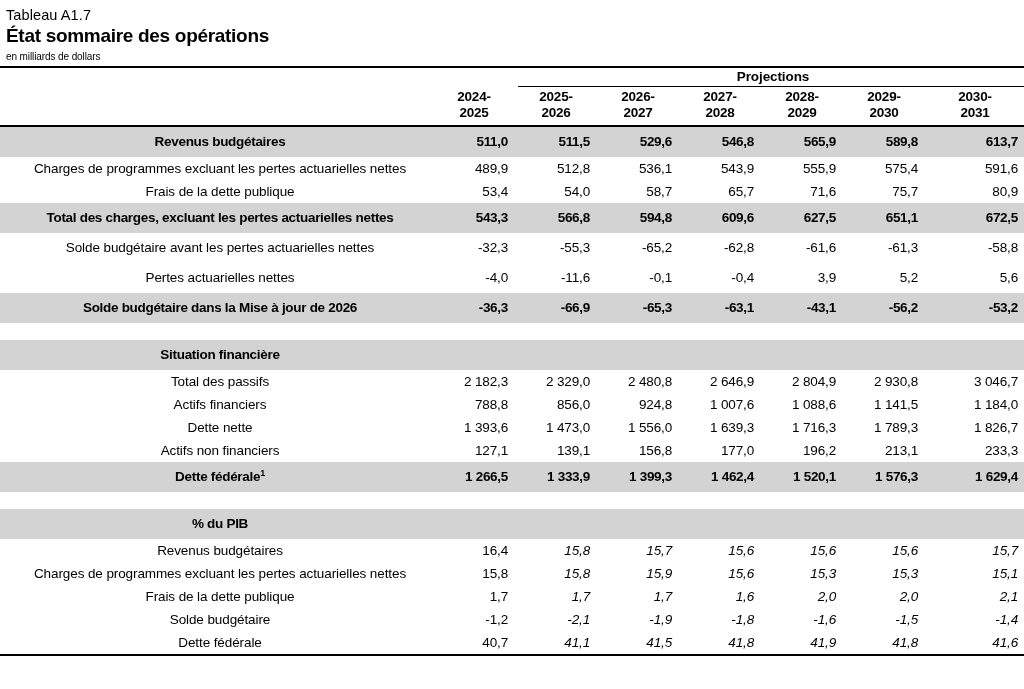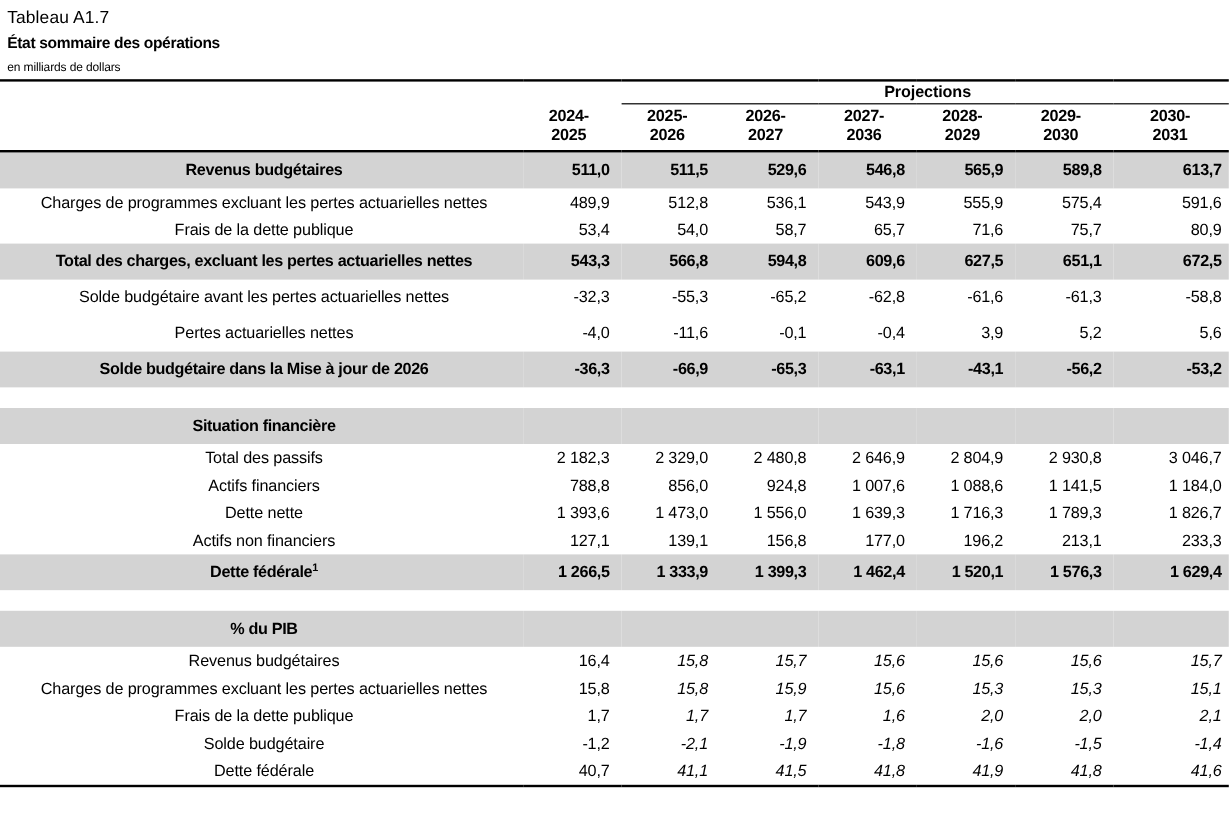--- a/index.html
+++ b/index.html
@@ -27,21 +27,21 @@
   .titleblock {
     padding: 6px 0 0 6px;
   }
   .tbl-number {
     font-size: 14.5px;
     line-height: 19px;
     font-weight: 400;
     letter-spacing: 0.1px;
   }
   .tbl-title {
-    font-size: 13px;
+    font-size: 19px;
     line-height: 22px;
     font-weight: 700;
     letter-spacing: -0.3px;
   }
   .tbl-units {
     font-size: 10px;
     line-height: 19px;
     font-weight: 400;
     letter-spacing: -0.1px;
   }
@@ -189,21 +189,21 @@
         <th class="yr">
           <span>2025-</span><br>
           <span>2026</span>
         </th>
         <th class="yr">
           <span>2026-</span><br>
           <span>2027</span>
         </th>
         <th class="yr">
           <span>2027-</span><br>
-          <span>2036</span>
+          <span>2028</span>
         </th>
         <th class="yr">
           <span>2028-</span><br>
           <span>2029</span>
         </th>
         <th class="yr">
           <span>2029-</span><br>
           <span>2030</span>
         </th>
         <th class="yr last">

